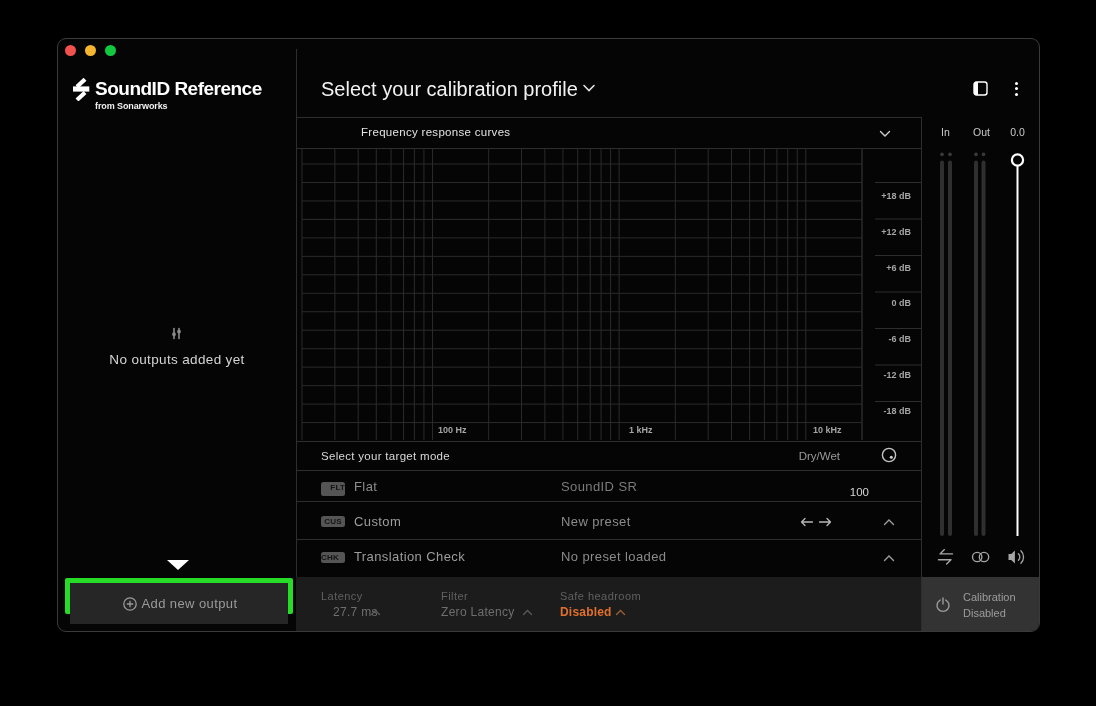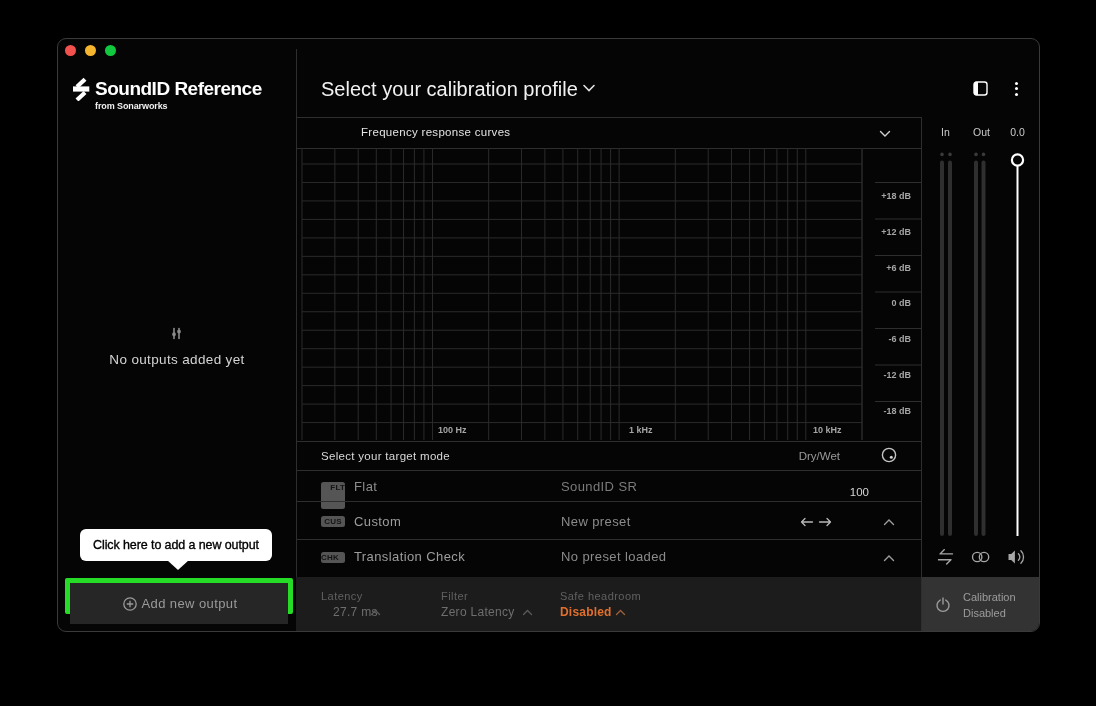--- a/index.html
+++ b/index.html
@@ -121,21 +121,21 @@
 
   <div class="abs" style="left:263px;top:411px;font-size:11.5px;letter-spacing:0.3px;color:#d8d8d8;">Select your target mode</div>
   <div class="abs" style="left:696px;top:411px;width:86px;text-align:right;font-size:11.5px;color:#9a9a9a;">Dry/Wet</div>
   <div class="abs" style="left:775px;top:411px;width:36px;text-align:right;font-size:11.5px;color:#d4d4d4;margin-top:36px;">100</div>
   <svg class="abs" style="left:823px;top:408px;" width="16" height="16" viewBox="0 0 16 16">
     <circle cx="8" cy="8" r="6.6" fill="none" stroke="#c4c4c4" stroke-width="1.4"></circle>
     <circle cx="10.3" cy="10.3" r="1.5" fill="#d0d0d0"></circle>
   </svg>
   <div class="abs" style="left:238px;top:431.3px;width:625px;height:1px;background:#2e2e2e;"></div>
 
-  <div class="abs" style="left:263px;top:442.5px;width:24px;height:27px;background:#555;border-radius:2.5px;color:#141414;font-size:8px;font-weight:bold;text-align:right;line-height:11.5px;letter-spacing:0.2px;">FLT</div>
+  <div class="abs" style="left:263px;top:442.5px;width:24px;height:14px;background:#555;border-radius:2.5px;color:#141414;font-size:8px;font-weight:bold;text-align:right;line-height:11.5px;letter-spacing:0.2px;">FLT</div>
   <div class="abs" style="left:296px;top:439.5px;font-size:13px;letter-spacing:0.4px;color:#8d8d8d;">Flat</div>
   <div class="abs" style="left:503px;top:439.5px;font-size:13px;letter-spacing:0.4px;color:#7b7b7b;">SoundID SR</div>
   <div class="abs" style="left:238px;top:462.3px;width:625px;height:1px;background:#2e2e2e;"></div>
 
   <div class="abs" style="left:263px;top:477px;width:24px;height:11px;background:#555;border-radius:2.5px;color:#141414;font-size:8px;font-weight:bold;text-align:center;line-height:11.5px;letter-spacing:0.2px;">CUS</div>
   <div class="abs" style="left:296px;top:475px;font-size:13px;letter-spacing:0.4px;color:#9d9d9d;">Custom</div>
   <div class="abs" style="left:503px;top:475px;font-size:13px;letter-spacing:0.4px;color:#8b8b8b;">New preset</div>
   <svg class="abs" style="left:741px;top:477px;" width="34" height="12" viewBox="0 0 34 12">
     <g stroke="#b8b8b8" stroke-width="1.3" fill="none" stroke-linecap="round" stroke-linejoin="round">
       <path d="M13.5 6 H2.5 M6 2.5 L2.5 6 L6 9.5"></path>
@@ -209,21 +209,20 @@
   <svg class="abs" style="left:112px;top:288px;" width="13" height="13" viewBox="0 0 13 13">
     <g stroke="#8a8a8a" stroke-width="1.6" stroke-linecap="round">
       <line x1="4" y1="1.5" x2="4" y2="11.5"></line>
       <line x1="9" y1="1.5" x2="9" y2="11.5"></line>
     </g>
     <rect x="2.2" y="5.6" width="3.6" height="3.6" rx="1.4" fill="#8a8a8a"></rect>
     <rect x="7.2" y="2.8" width="3.6" height="3.6" rx="1.4" fill="#8a8a8a"></rect>
   </svg>
   <div class="abs" style="left:0px;top:313px;width:238px;text-align:center;font-size:13.5px;letter-spacing:0.35px;color:#d4d4d4;">No outputs added yet</div>
 
-  <div class="abs" style="left:22px;top:489.5px;width:192px;height:32px;background:#fff;border-radius:6px;color:#000;font-size:12.5px;font-weight:normal;letter-spacing:-0.1px;text-align:center;line-height:32px;-webkit-text-stroke:0.35px #000;">Click here to add a new output</div>
   <div class="abs" style="left:109px;top:521px;width:0;height:0;border-left:11px solid transparent;border-right:11px solid transparent;border-top:10px solid #fff;"></div>
 
   <div class="abs" style="left:6.5px;top:539px;width:228px;height:36px;background:#27dc27;border-radius:2px;">
     <div class="abs" style="left:5px;top:5px;width:218px;height:41px;background:#262626;"></div>
     <svg class="abs" style="left:58px;top:18.5px;" width="14" height="14" viewBox="0 0 14 14">
       <circle cx="7" cy="7" r="6.2" fill="none" stroke="#9a9a9a" stroke-width="1.3"></circle>
       <line x1="7" y1="3.8" x2="7" y2="10.2" stroke="#9a9a9a" stroke-width="1.3"></line>
       <line x1="3.8" y1="7" x2="10.2" y2="7" stroke="#9a9a9a" stroke-width="1.3"></line>
     </svg>
     <div class="abs" style="left:77px;top:18px;font-size:13px;letter-spacing:0.4px;color:#9a9a9a;">Add new output</div>

